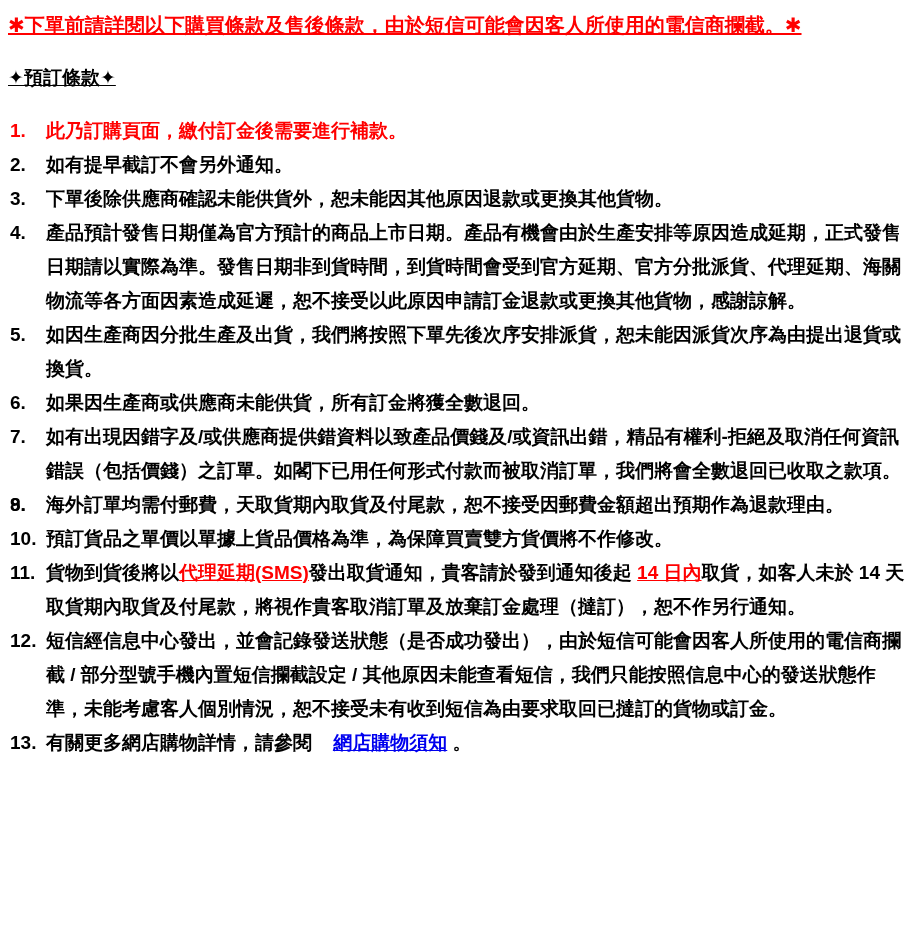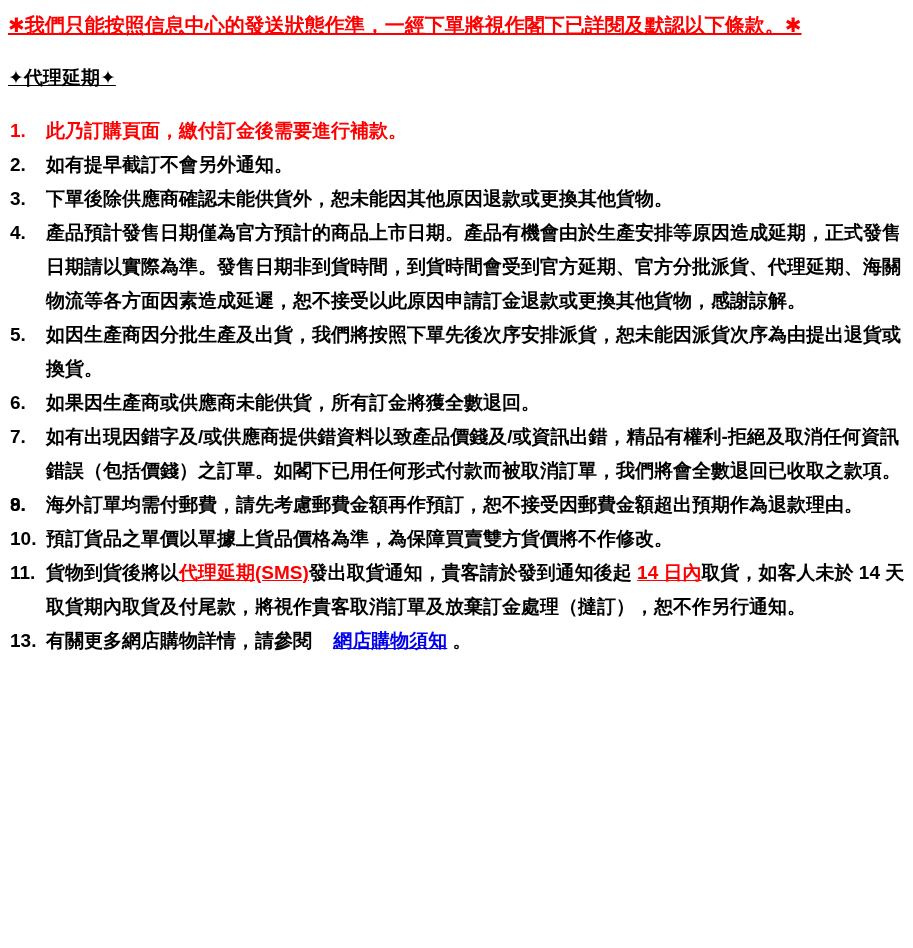--- a/index.html
+++ b/index.html
@@ -65,23 +65,23 @@
     text-decoration: underline;
     cursor: pointer;
     margin-left: 16px;
   }
 </style>
 </head>
 <body>
 
 <div class="page">
 
-  <h1 class="notice">✱我們只能按照信息中心的發送狀態作準，一經下單將視作閣下已詳閱及默認以下條款。✱</h1>
+  <h1 class="notice">✱下單前請詳閱以下購買條款及售後條款，由於短信可能會因客人所使用的電信商攔截。✱</h1>
 
-  <h2 class="section-title">✦代理延期✦</h2>
+  <h2 class="section-title">✦預訂條款✦</h2>
 
   <ol class="terms-list">
 
     <li class="term red">
       <span class="num">1.</span>
       <span class="text">此乃訂購頁面，繳付訂金後需要進行補款。</span>
     </li>
 
     <li class="term">
       <span class="num">2.</span>
@@ -112,33 +112,37 @@
       <span class="num">7.</span>
       <span class="text">如有出現因錯字及/或供應商提供錯資料以致產品價錢及/或資訊出錯，精品有權利-拒絕及取消任何資訊錯誤（包括價錢）之訂單。如閣下已用任何形式付款而被取消訂單，我們將會全數退回已收取之款項。</span>
     </li>
 
     <li class="term">
       <span class="num">8.</span>
     </li>
 
     <li class="term">
       <span class="num">9.</span>
-      <span class="text">海外訂單均需付郵費，請先考慮郵費金額再作預訂，恕不接受因郵費金額超出預期作為退款理由。</span>
+      <span class="text">海外訂單均需付郵費，天取貨期內取貨及付尾款，恕不接受因郵費金額超出預期作為退款理由。</span>
     </li>
 
     <li class="term">
       <span class="num">10.</span>
       <span class="text">預訂貨品之單價以單據上貨品價格為準，為保障買賣雙方貨價將不作修改。</span>
     </li>
 
     <li class="term">
       <span class="num">11.</span>
       <span class="text"><span>貨物到貨後將以</span><span class="hl">代理延期(SMS)</span><span>發出取貨通知，貴客請於發到通知後起 </span><span class="hl">14 日內</span><span>取貨，如客人未於 14 天取貨期內取貨及付尾款，將視作貴客取消訂單及放棄訂金處理（撻訂），恕不作另行通知。</span></span>
     </li>
 
+    <li class="term">
+      <span class="num">12.</span>
+      <span class="text">短信經信息中心發出，並會記錄發送狀態（是否成功發出），由於短信可能會因客人所使用的電信商攔截 / 部分型號手機內置短信攔截設定 / 其他原因未能查看短信，我們只能按照信息中心的發送狀態作準，未能考慮客人個別情況，恕不接受未有收到短信為由要求取回已撻訂的貨物或訂金。</span>
+    </li>
 
     <li class="term">
       <span class="num">13.</span>
       <span class="text"><span>有關更多網店購物詳情，請參閱 </span><span class="link">網店購物須知</span><span> 。</span></span>
     </li>
 
   </ol>
 
 </div>
 

